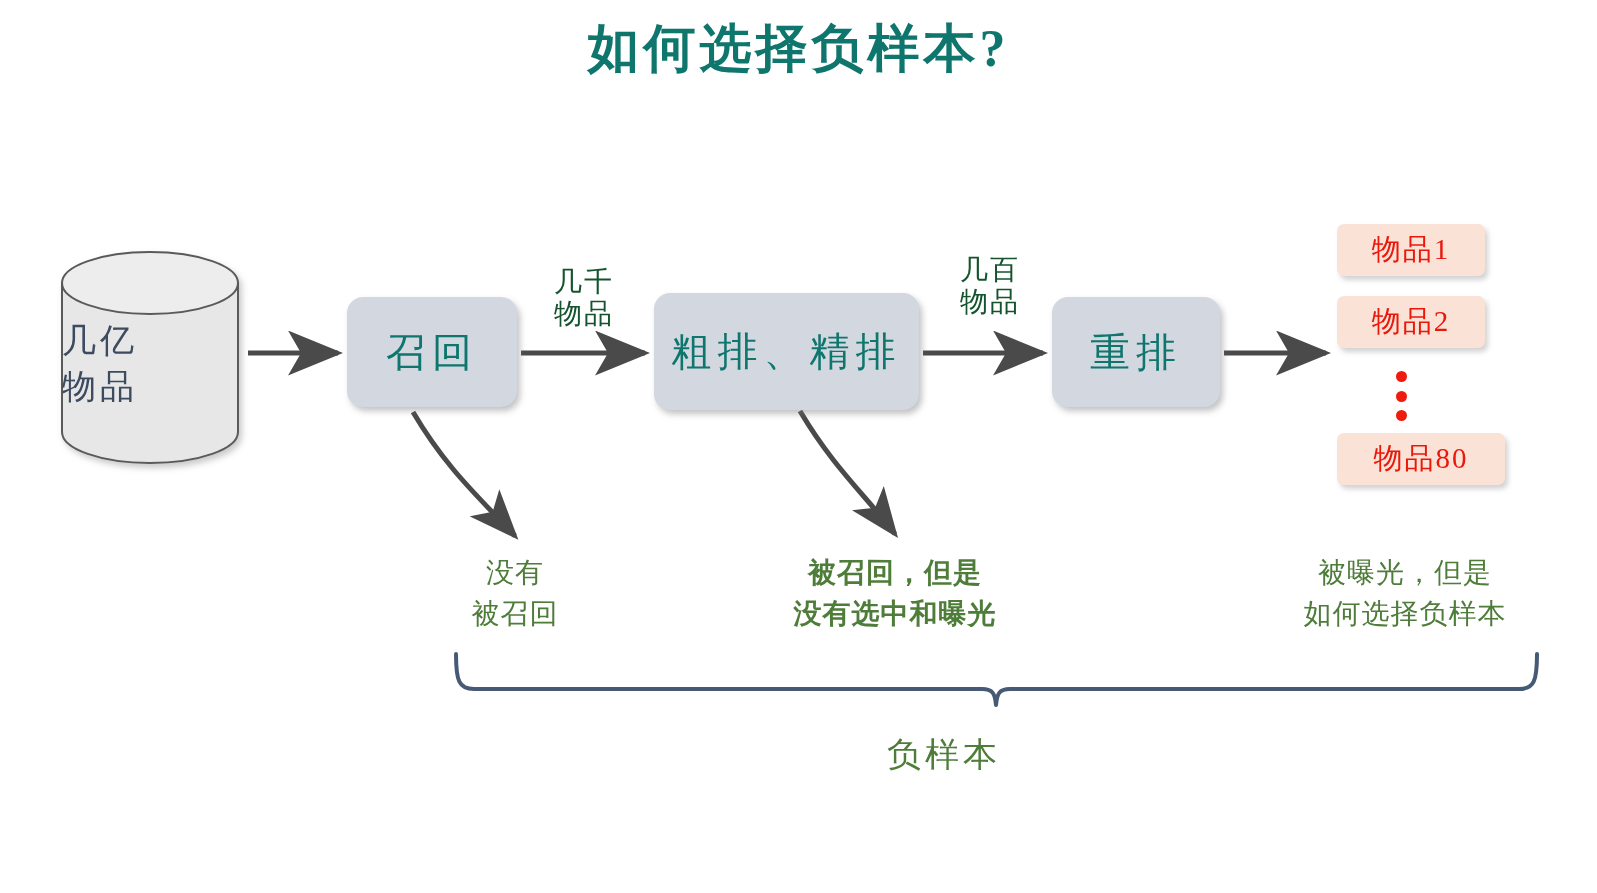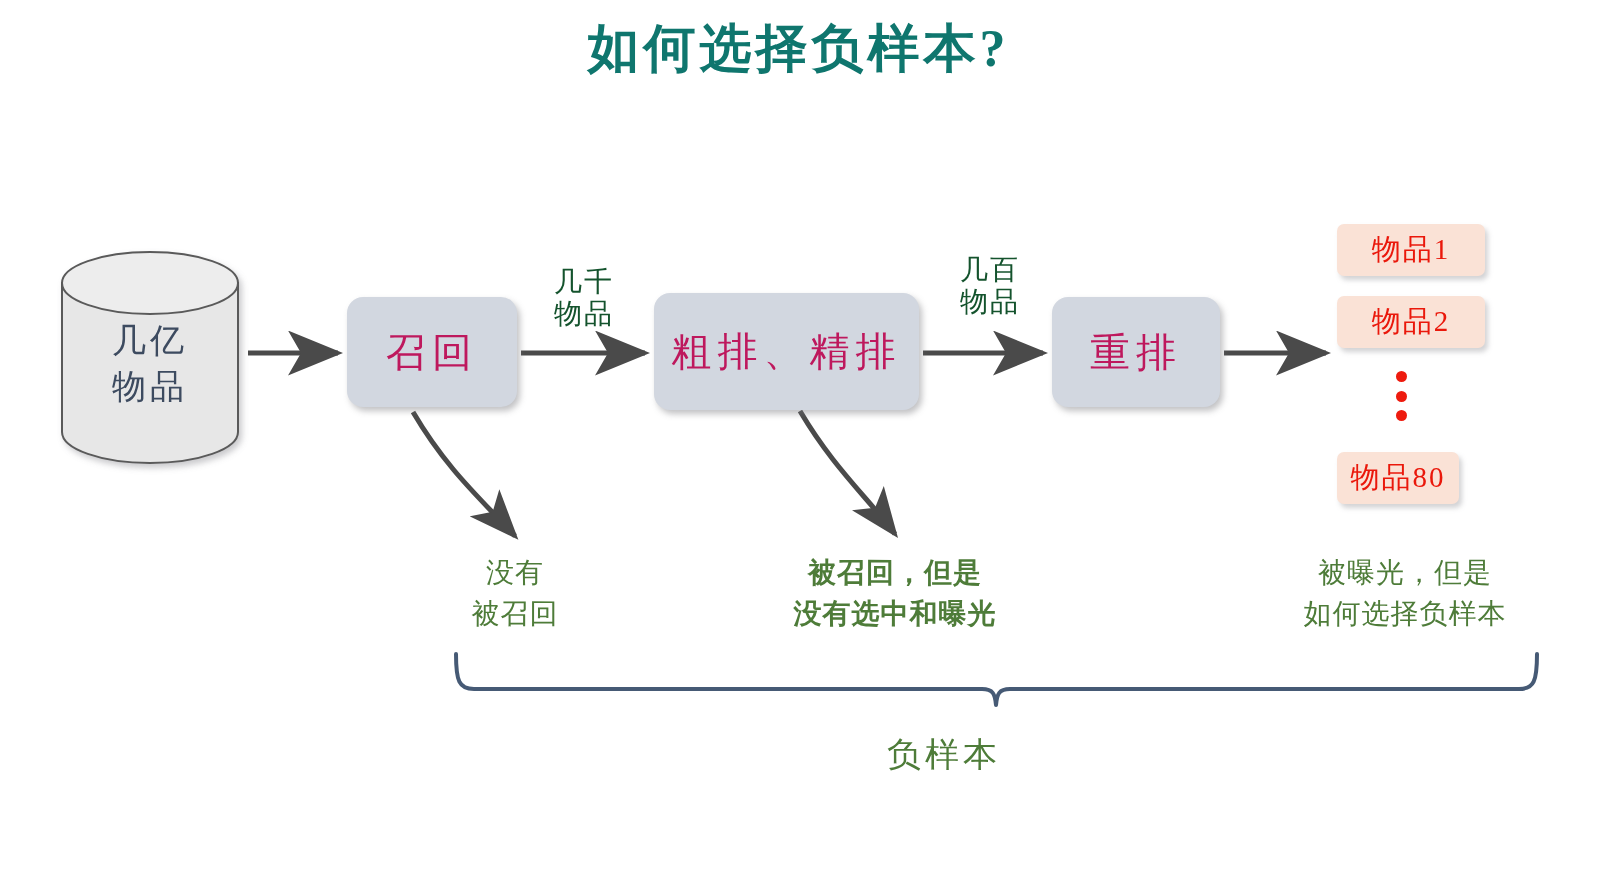--- a/index.html
+++ b/index.html
@@ -44,21 +44,21 @@
 
   
   .stage-box {
     position: absolute;
     background: #d2d7e0;
     border-radius: 16px;
     box-shadow: 3px 4px 6px rgba(120,120,125,0.45);
     display: flex;
     align-items: center;
     justify-content: center;
-    color: #be185d;
+    color: #0f766e;
     font-family: "Liberation Serif", "DejaVu Serif", serif;
     font-size: 40px;
     letter-spacing: 6px;
     white-space: nowrap;
   }
   #stage-0 { left: 347px; top: 297px; width: 170px; height: 110px; }
   #stage-1 { left: 654px; top: 293px; width: 265px; height: 117px; }
   #stage-2 { left: 1052px; top: 297px; width: 168px; height: 110px; }
 
   
@@ -85,21 +85,21 @@
     align-items: center;
     justify-content: center;
     color: #ea180b;
     font-family: "Liberation Serif", "DejaVu Serif", serif;
     font-size: 29px;
     letter-spacing: 2px;
     white-space: nowrap;
   }
   #item-0 { left: 1337px; top: 224px; width: 148px; height: 52px; }
   #item-1 { left: 1337px; top: 296px; width: 148px; height: 52px; }
-  #item-2 { left: 1337px; top: 452px; width: 122px; height: 52px; }
+  #item-2 { left: 1337px; top: 433px; width: 168px; height: 52px; }
 
   .ellipsis-dots {
     position: absolute;
     left: 1392px;
     top: 371px;
     width: 18px;
     height: 50px;
     display: flex;
     flex-direction: column;
     justify-content: space-between;
@@ -175,21 +175,21 @@
 
     <path d="M456,654
              C456,681 459,689 474,689
              L982,689
              C993,689 995,694 996,705
              C997,694 999,689 1010,689
              L1519,689
              C1534,689 1537,681 1537,654" fill="none" stroke="#465a75" stroke-width="4" stroke-linecap="round" stroke-linejoin="round"></path>
   </svg>
 
-  <div style="position:absolute;left:62px;top:318px;width:176px;text-align:center;
+  <div style="position:absolute;left:62px;top:318px;width:176px;text-align:left;
               color:#3d4b60;font-family:'Liberation Serif','DejaVu Serif',serif;
               font-size:34px;line-height:1.35;letter-spacing:4px;white-space:nowrap;">
     <div>几亿</div>
     <div>物品</div>
   </div>
 
   <div class="stage-box" id="stage-0">召回</div>
   <div class="stage-box" id="stage-1">粗排、精排</div>
   <div class="stage-box" id="stage-2">重排</div>
 

